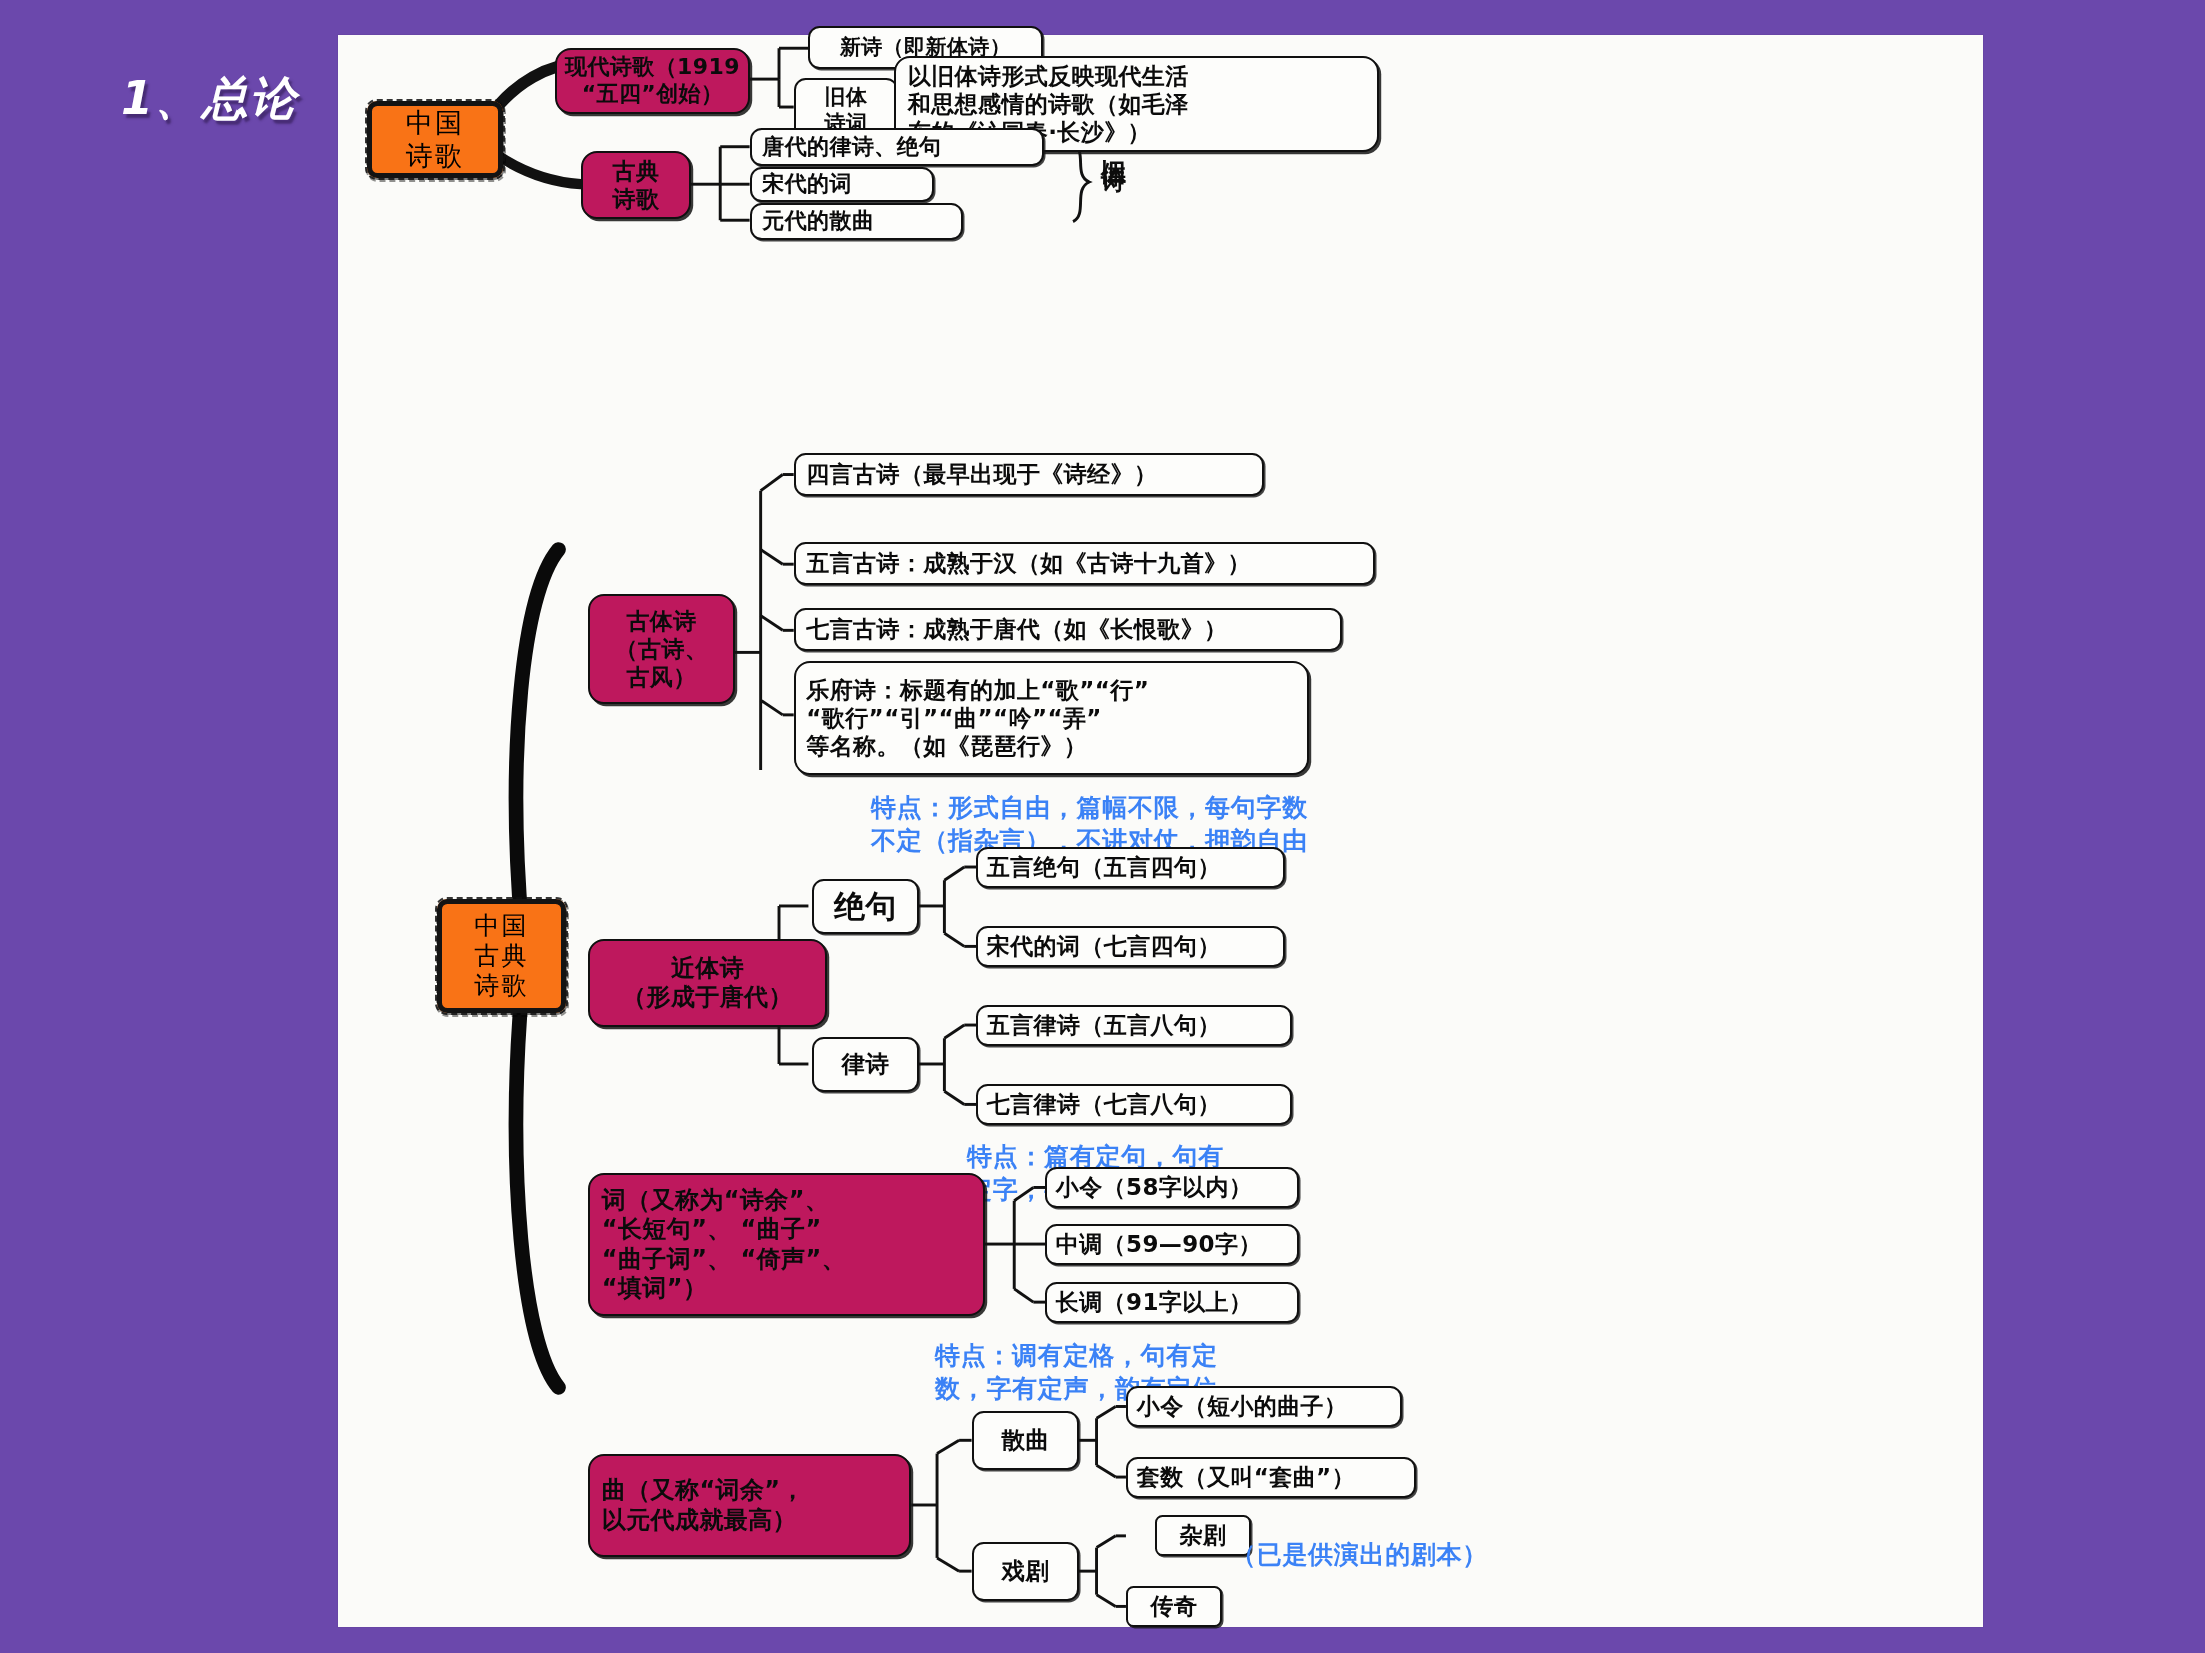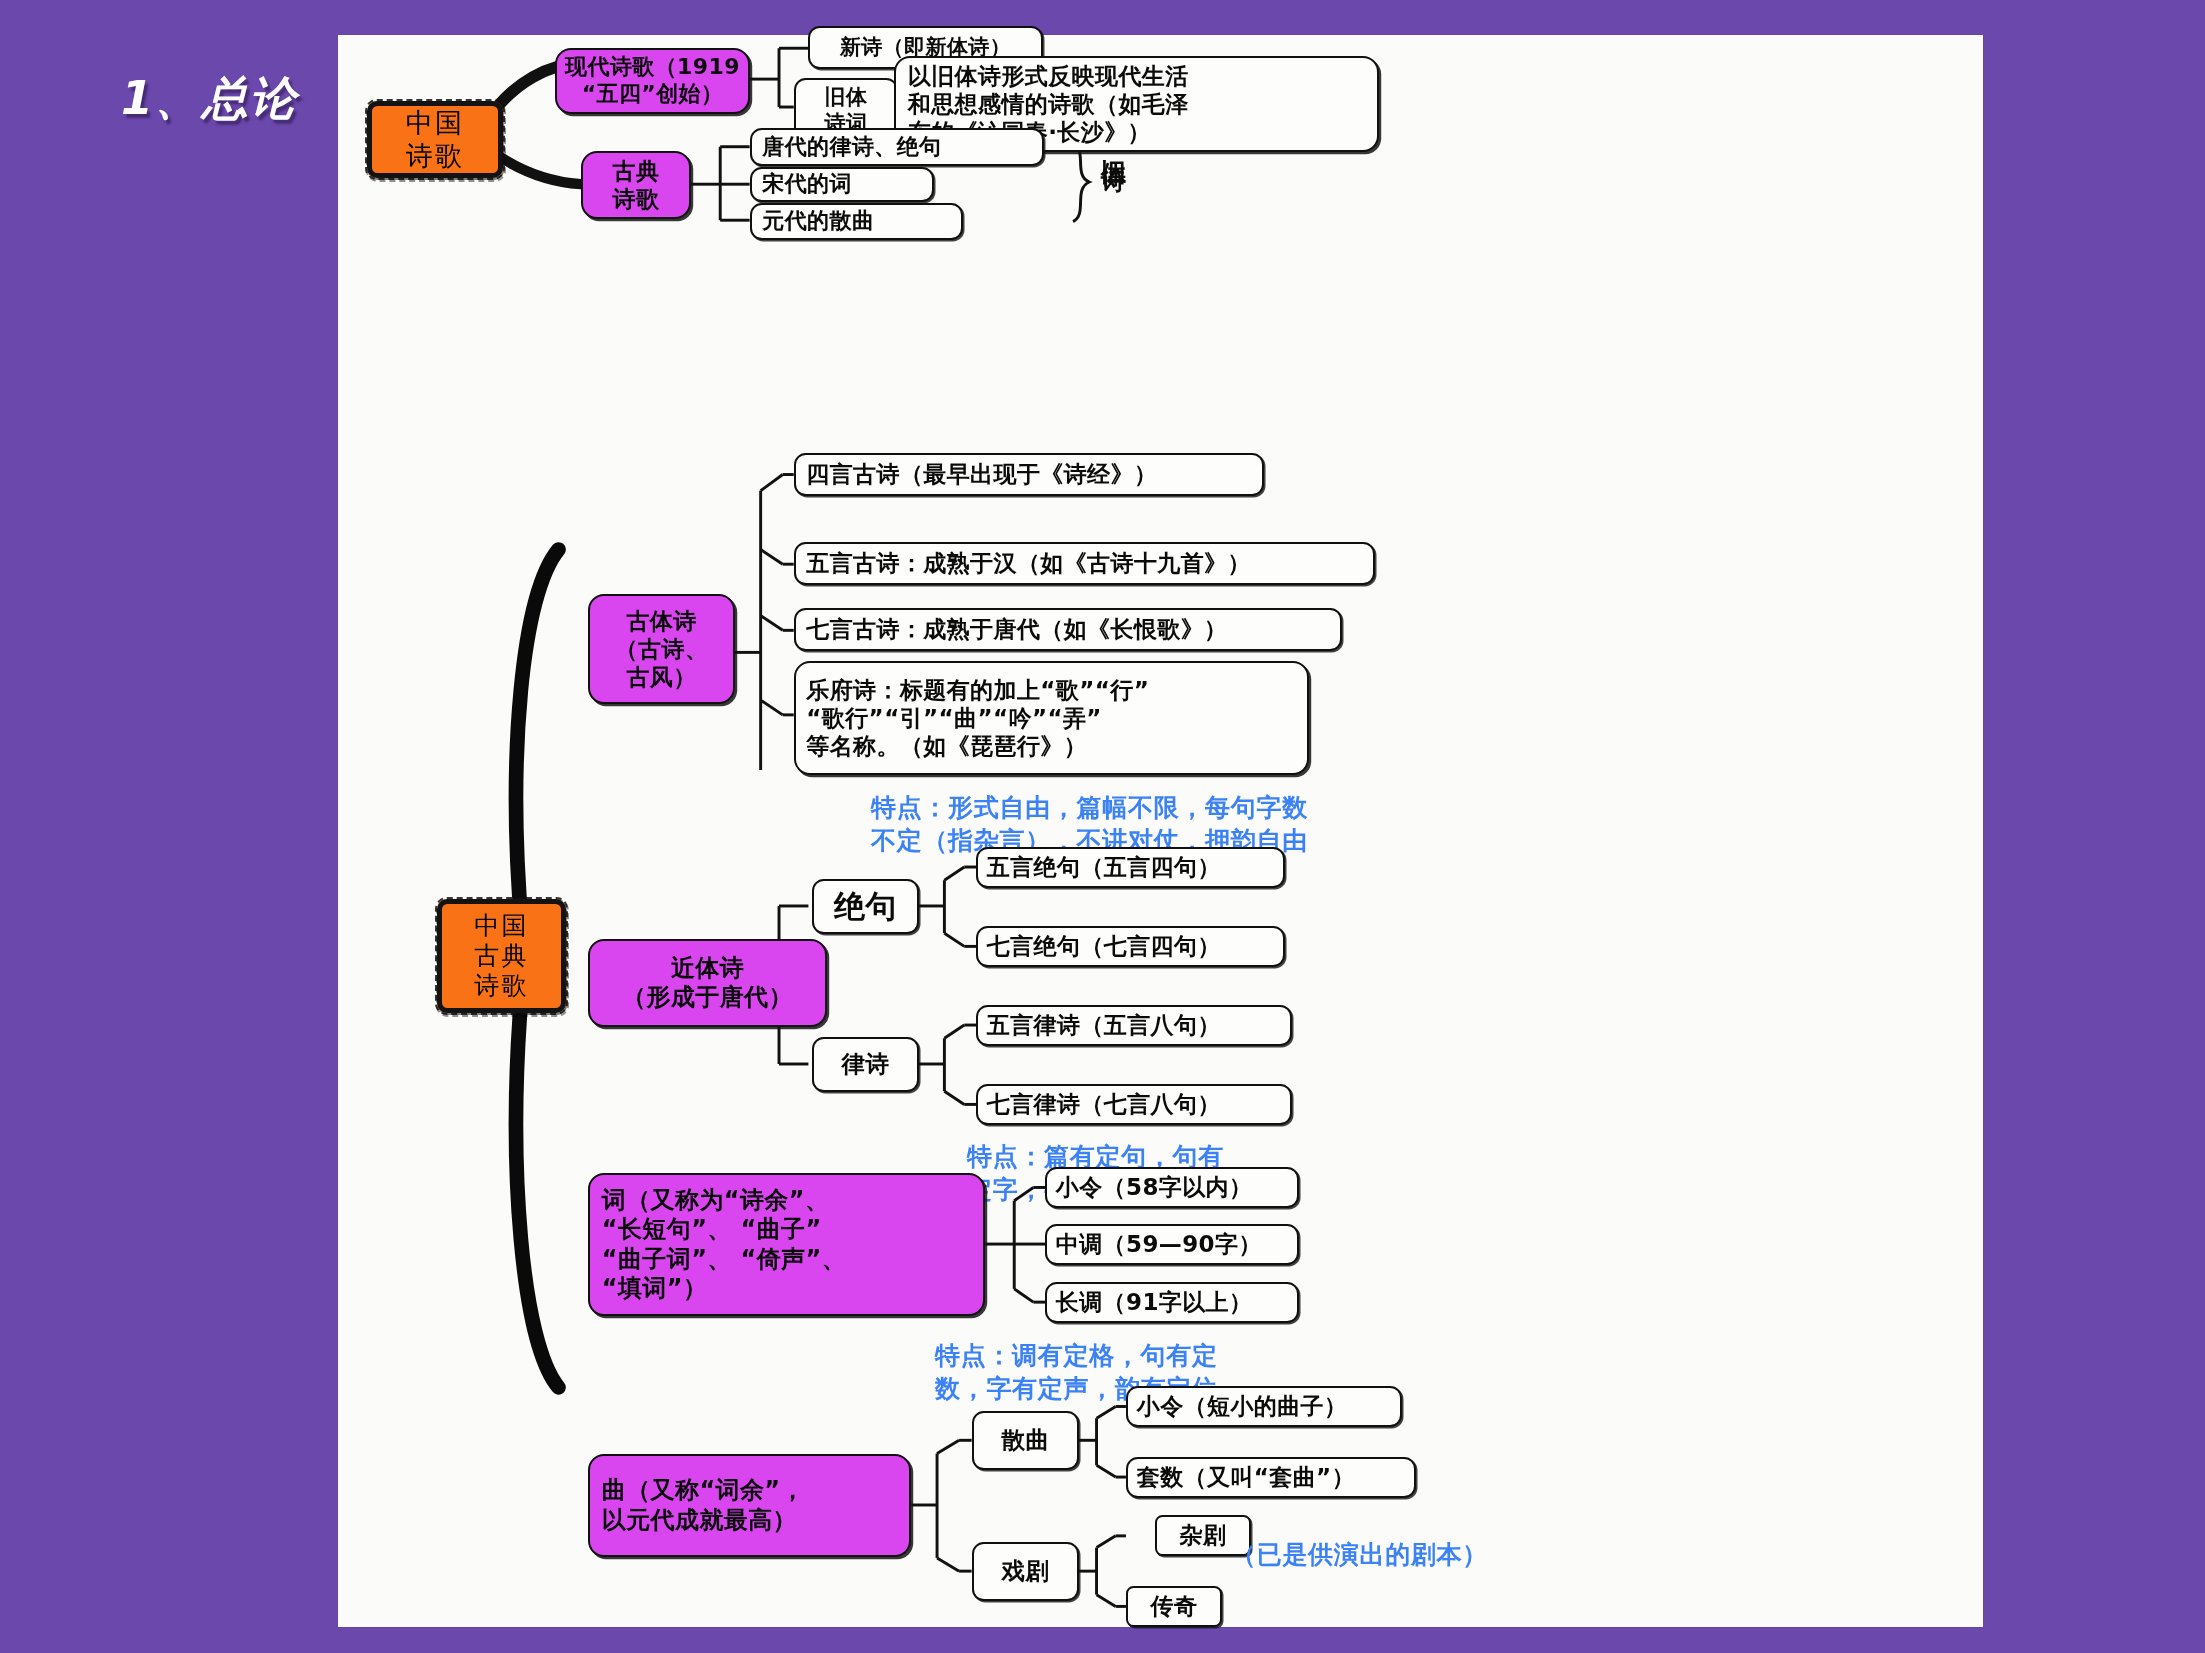--- a/index.html
+++ b/index.html
@@ -40,21 +40,21 @@
     display:flex;
     align-items:center;
     justify-content:center;
     text-align:center;
     line-height:1.22;
     letter-spacing:0.4px;
     padding:1.5px 7.4px;
     box-shadow:2.2px 2.2px 0 0 rgba(20,20,20,.85);
   }
   .node.thin{border-width:2.2px;border-radius:11.8px;box-shadow:1.5px 1.5px 0 0 rgba(20,20,20,.8);}
-  .node.shaded{background:#d946ef;}
+  .node.shaded{background:#be185d;}
   .node.sq{border-radius:7.4px;}
   .node.left{justify-content:flex-start;text-align:left;}
 
   
   .root{
     position:absolute;
     box-sizing:border-box;
     background:#f97316;
     color:#000;
     font-weight:400;
@@ -263,21 +263,21 @@
 （形成于唐代）</span>
     </div>
 
     <div class="node thin" style="left:474px;top:844px;width:107px;height:55px;font-size:31px;">
       <span>绝句</span>
     </div>
     <div class="node thin left" style="left:638px;top:812px;width:309px;height:41px;font-size:23px;padding-left:8.8px;">
       <span>五言绝句（五言四句）</span>
     </div>
     <div class="node thin left" style="left:638px;top:891px;width:309px;height:41px;font-size:23px;padding-left:8.8px;">
-      <span>七言绝句（七言四句）</span>
+      <span>宋代的词（七言四句）</span>
     </div>
 
     <div class="node thin" style="left:474px;top:1002px;width:107px;height:55px;font-size:23.5px;">
       <span>律诗</span>
     </div>
     <div class="node thin left" style="left:638px;top:970px;width:316px;height:41px;font-size:23px;padding-left:8.8px;">
       <span>五言律诗（五言八句）</span>
     </div>
     <div class="node thin left" style="left:638px;top:1049px;width:316px;height:41px;font-size:23px;padding-left:8.8px;">
       <span>七言律诗（七言八句）</span>

